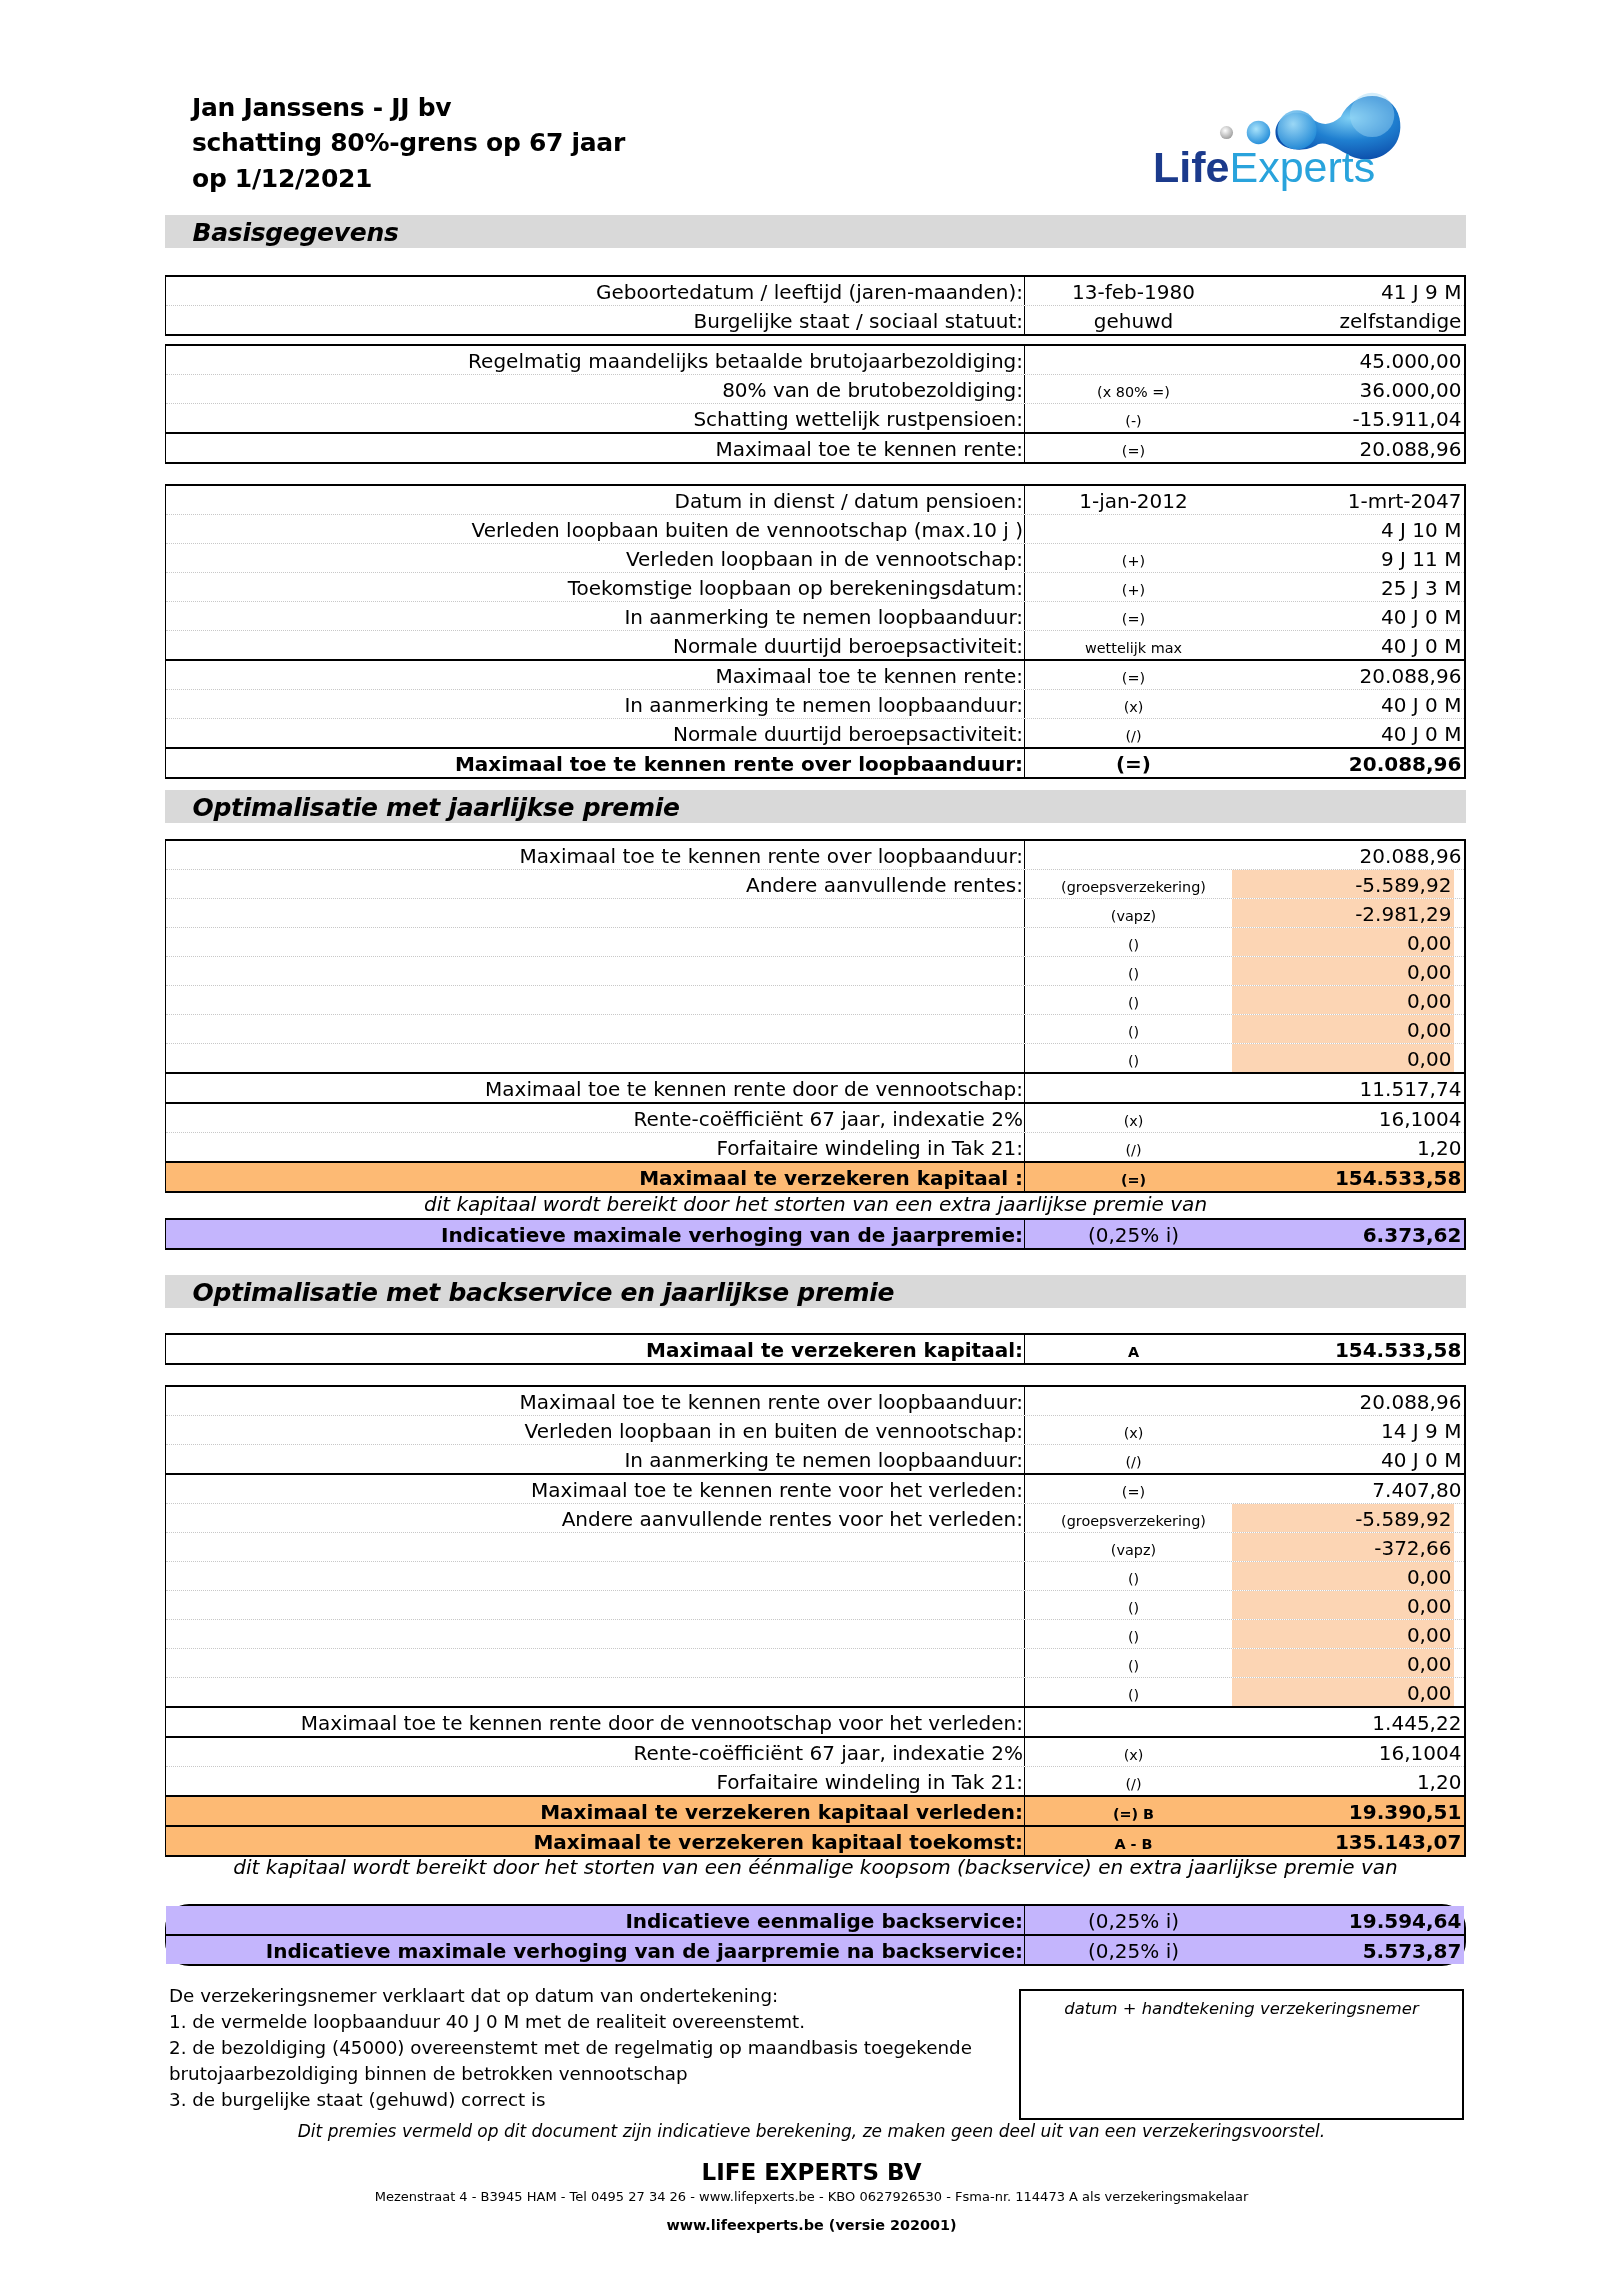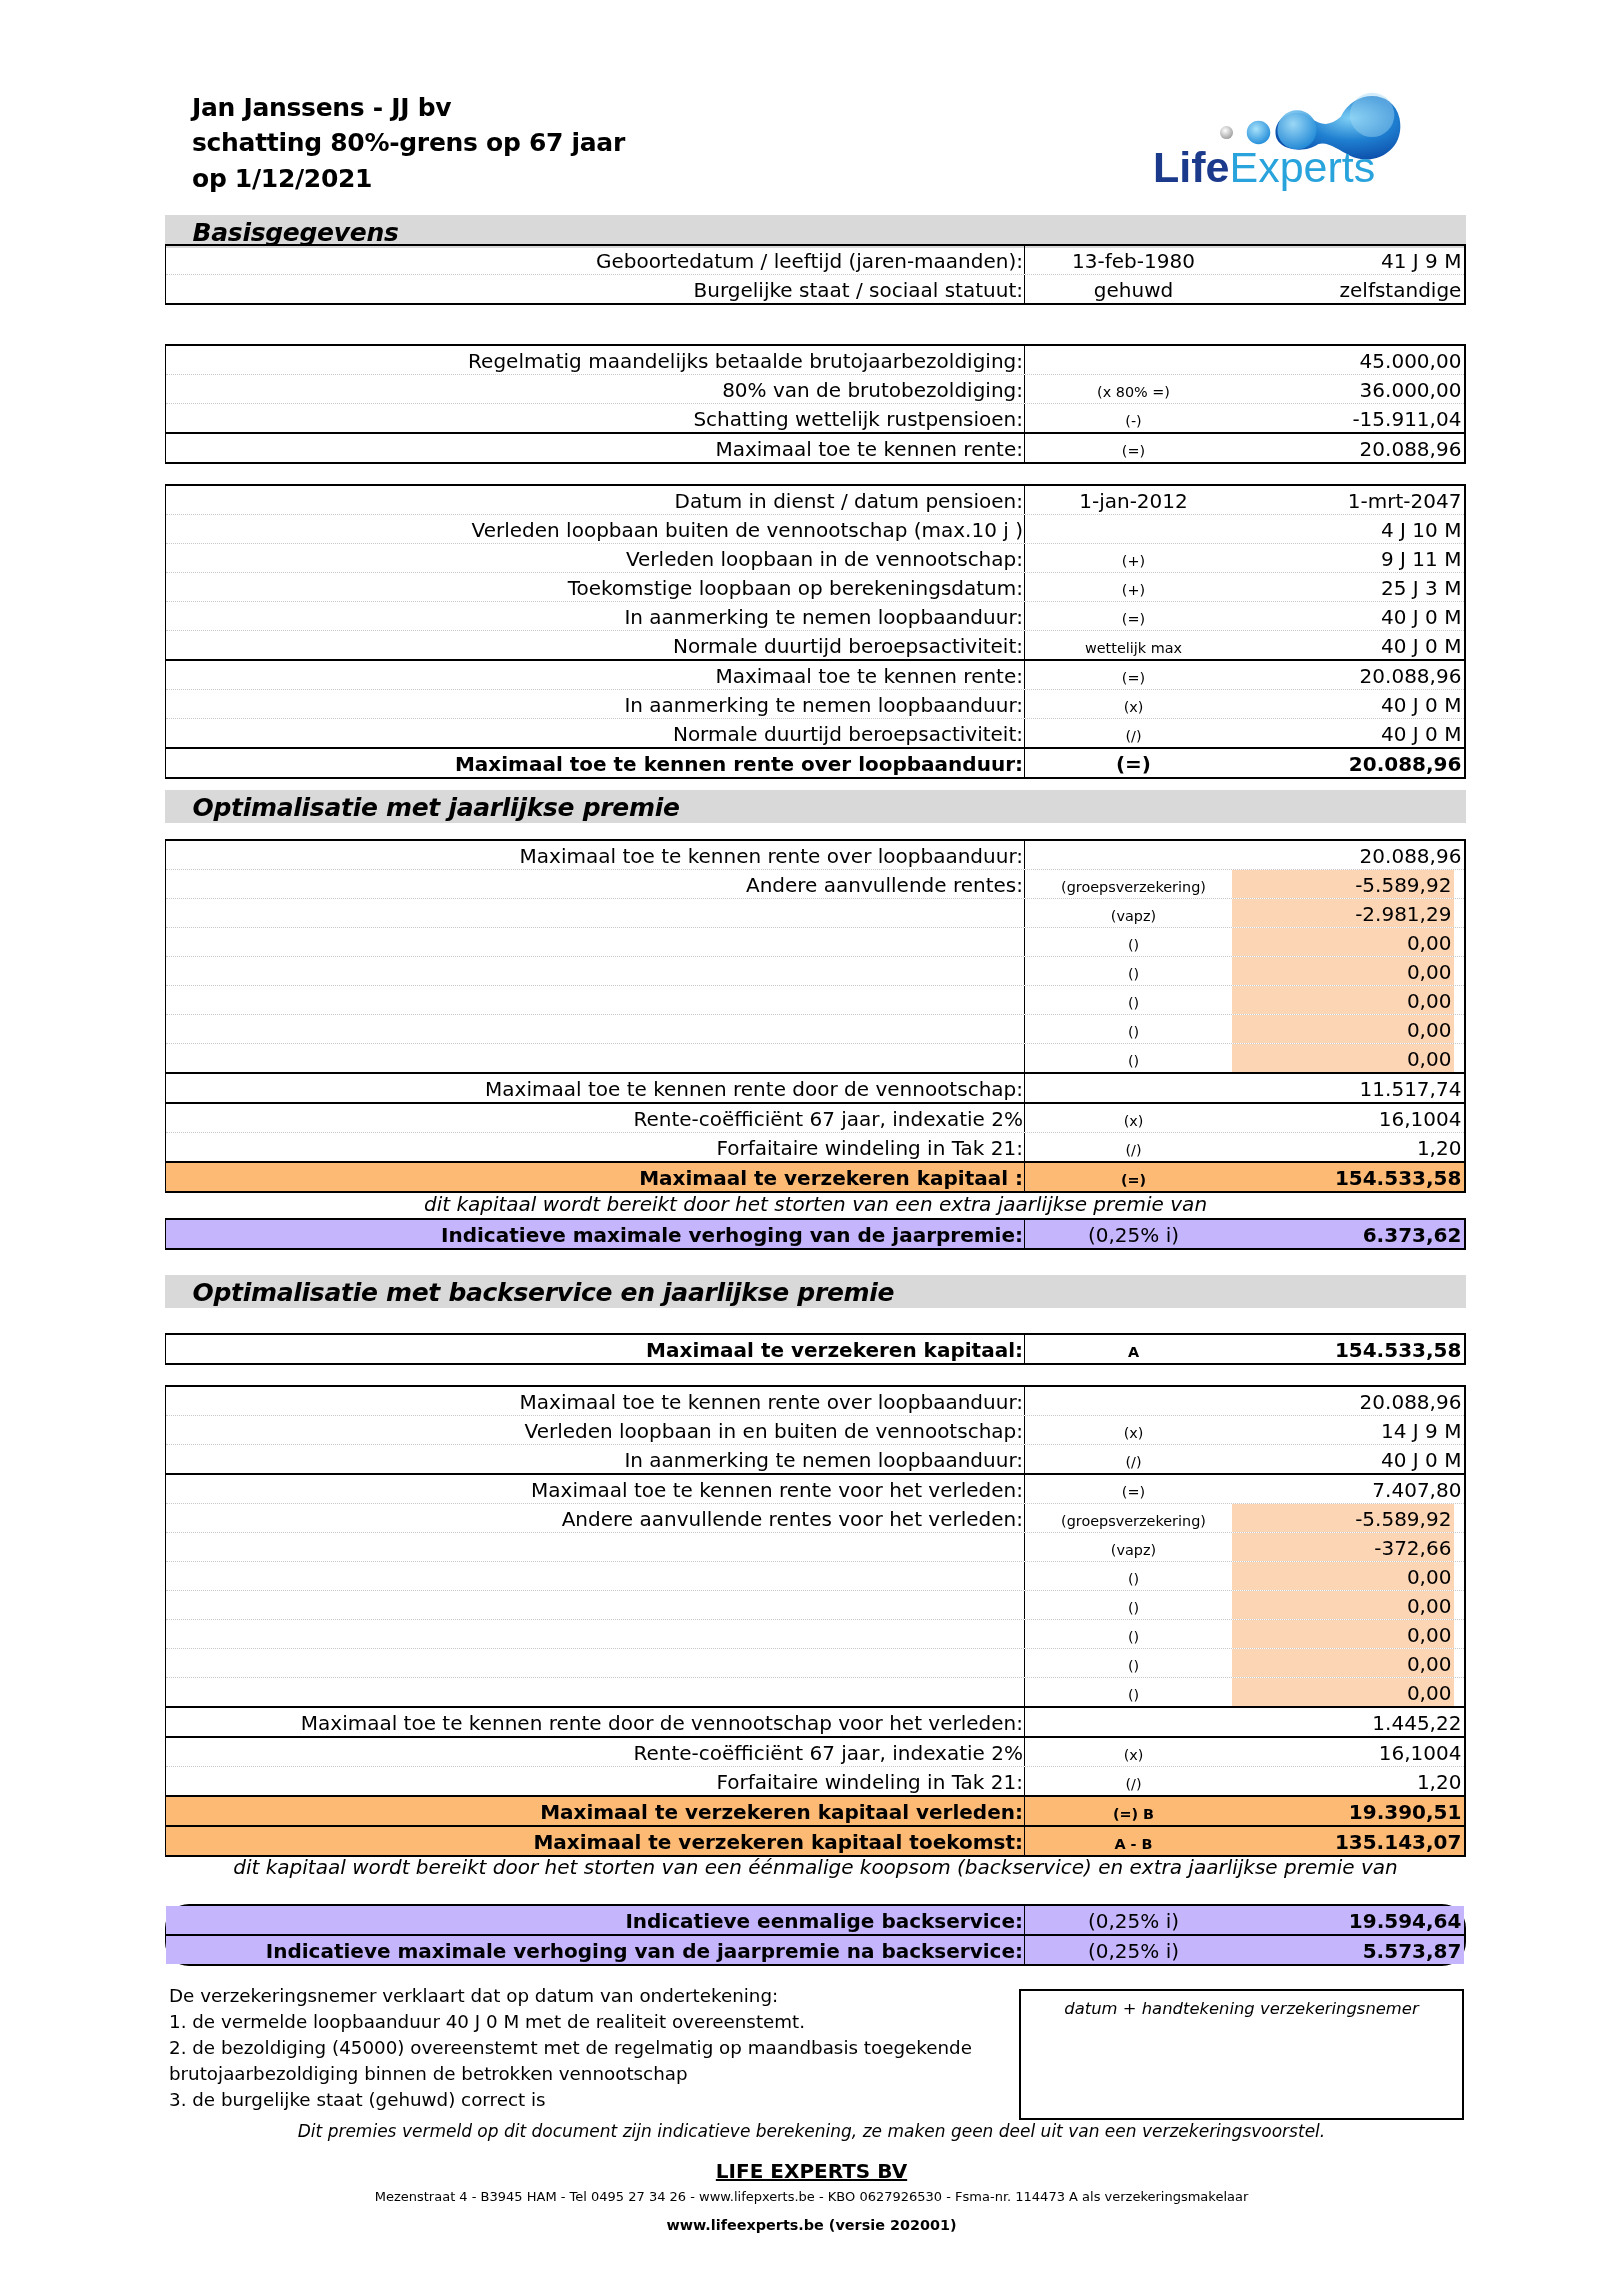--- a/index.html
+++ b/index.html
@@ -60,21 +60,21 @@
   </svg>
   <div class="abs" style="left:41px; top:65px; font-family:'Liberation Sans',sans-serif; font-size:43px; line-height:46px; white-space:nowrap;">
     <span style="color:#1b3a8c; font-weight:bold;">Life</span><span style="color:#29a3dc;">Experts</span>
   </div>
 </div>
 
 <div class="section-bar" style="top:215px;">
   <span>Basisgegevens</span>
 </div>
 
-<div class="tbl" style="top:244px;" id="t-basis1">
+<div class="tbl" style="top:275px;" id="t-basis1">
     <div class="row">
       <div class="lbl">Geboortedatum / leeftijd (jaren-maanden):</div>
       <div class="mid big">13-feb-1980</div>
       <div class="val">41 J 9 M</div>
     </div>
     <div class="row">
       <div class="lbl">Burgelijke staat / sociaal statuut:</div>
       <div class="mid big">gehuwd</div>
       <div class="val">zelfstandige</div>
     </div>
@@ -340,16 +340,16 @@
 <div class="decl" style="top:2009px;">1. de vermelde loopbaanduur 40 J 0 M met de realiteit overeenstemt.</div>
 <div class="decl" style="top:2035px;">2. de bezoldiging (45000) overeenstemt met de regelmatig op maandbasis toegekende</div>
 <div class="decl" style="top:2061px;">brutojaarbezoldiging binnen de betrokken vennootschap</div>
 <div class="decl" style="top:2087px;">3. de burgelijke staat (gehuwd) correct is</div>
 
 <div class="sigbox">
   <span>datum + handtekening verzekeringsnemer</span>
 </div>
 
 <div class="footer" style="top:2121px; font-size:17px; font-style:italic;">Dit premies vermeld op dit document zijn indicatieve berekening, ze maken geen deel uit van een verzekeringsvoorstel.</div>
-<div class="footer" style="top:2159px; font-size:20px; font-weight:bold;text-decoration:underline;">LIFE EXPERTS BV</div>
+<div class="footer" style="top:2159px; font-size:23px; font-weight:bold;">LIFE EXPERTS BV</div>
 <div class="footer" style="top:2189px; font-size:13px;">Mezenstraat 4 - B3945 HAM - Tel 0495 27 34 26 - www.lifepxerts.be - KBO 0627926530 - Fsma-nr. 114473 A als verzekeringsmakelaar</div>
 <div class="footer" style="top:2217px; font-size:14.4px; font-weight:bold;">www.lifeexperts.be (versie 202001)</div>
 
 
 </body></html>

